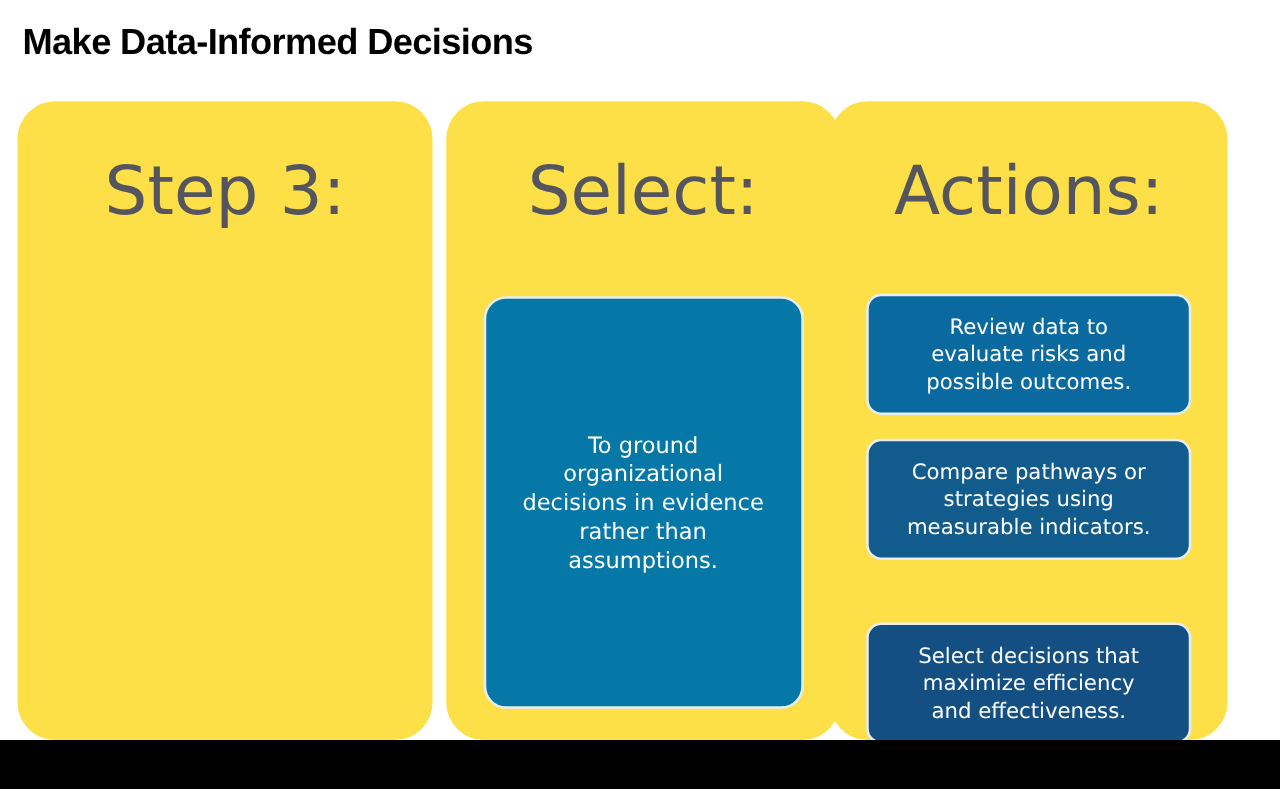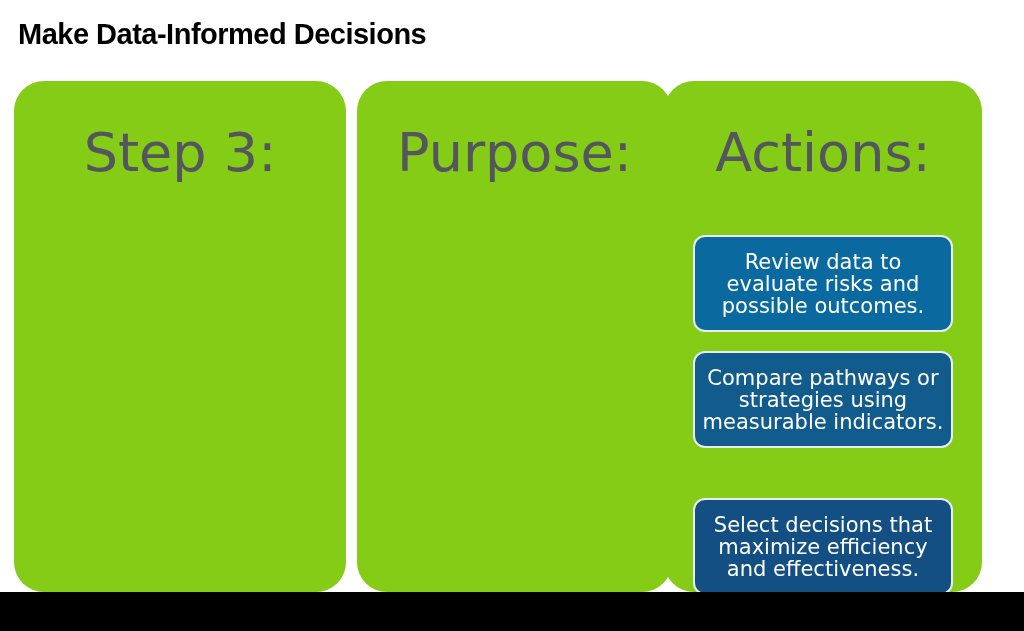--- a/index.html
+++ b/index.html
@@ -17,21 +17,21 @@
     font-size: 29px;
     font-weight: bold;
     color: #000000;
     letter-spacing: -0.5px;
     white-space: nowrap;
   }
   .col {
     position: absolute;
     top: 81px;
     height: 511px;
-    background: #84cc16;
+    background: #fde047;
     border-radius: 30px;
   }
   .col-step    { left: 14px;  width: 332px; }
   .col-purpose { left: 357px; width: 315px; }
   .col-actions { left: 664px; width: 318px; }
   .col-heading {
     margin-top: 40px;
     text-align: center;
     font-size: 54px;
     font-weight: normal;
@@ -54,21 +54,21 @@
     top: 156px;
     width: 256px; height: 330px;
     border-radius: 18px;
     background: #0678A8;
     font-size: 18px;
     line-height: 23px;
   }
   .action-box {
     width: 260px; height: 97px;
     border-radius: 12px;
-    font-size: 21px;
+    font-size: 17px;
     line-height: 22px;
   }
   .action-box-1 { top: 154px; background: #0A6AA0; }
   .action-box-2 { top: 270px; background: #115B8D; }
   .action-box-3 { top: 385px; background: #134F82; }
   .bottom-bar {
     position: absolute;
     left: 0; top: 592px;
     width: 1024px; height: 39px;
     background: #000000;
@@ -79,21 +79,28 @@
 
 <div class="page">
 
   <div class="page-title">Make Data-Informed Decisions</div>
 
   <div class="col col-step">
     <div class="col-heading">Step 3:</div>
   </div>
 
   <div class="col col-purpose">
-    <div class="col-heading">Purpose:</div>
+    <div class="col-heading">Select:</div>
+    <div class="blue-box purpose-box" style="background-color: rgb(6, 120, 168);">
+      <span>To ground
+organizational
+decisions in evidence
+rather than
+assumptions.</span>
+    </div>
   </div>
 
   <div class="col col-actions">
     <div class="col-heading">Actions:</div>
     <div class="blue-box action-box action-box-1" style="background-color: rgb(10, 106, 160);">
       <span>Review data to
 evaluate risks and
 possible outcomes.</span>
     </div>
     <div class="blue-box action-box action-box-2" style="background-color: rgb(17, 91, 141);">

